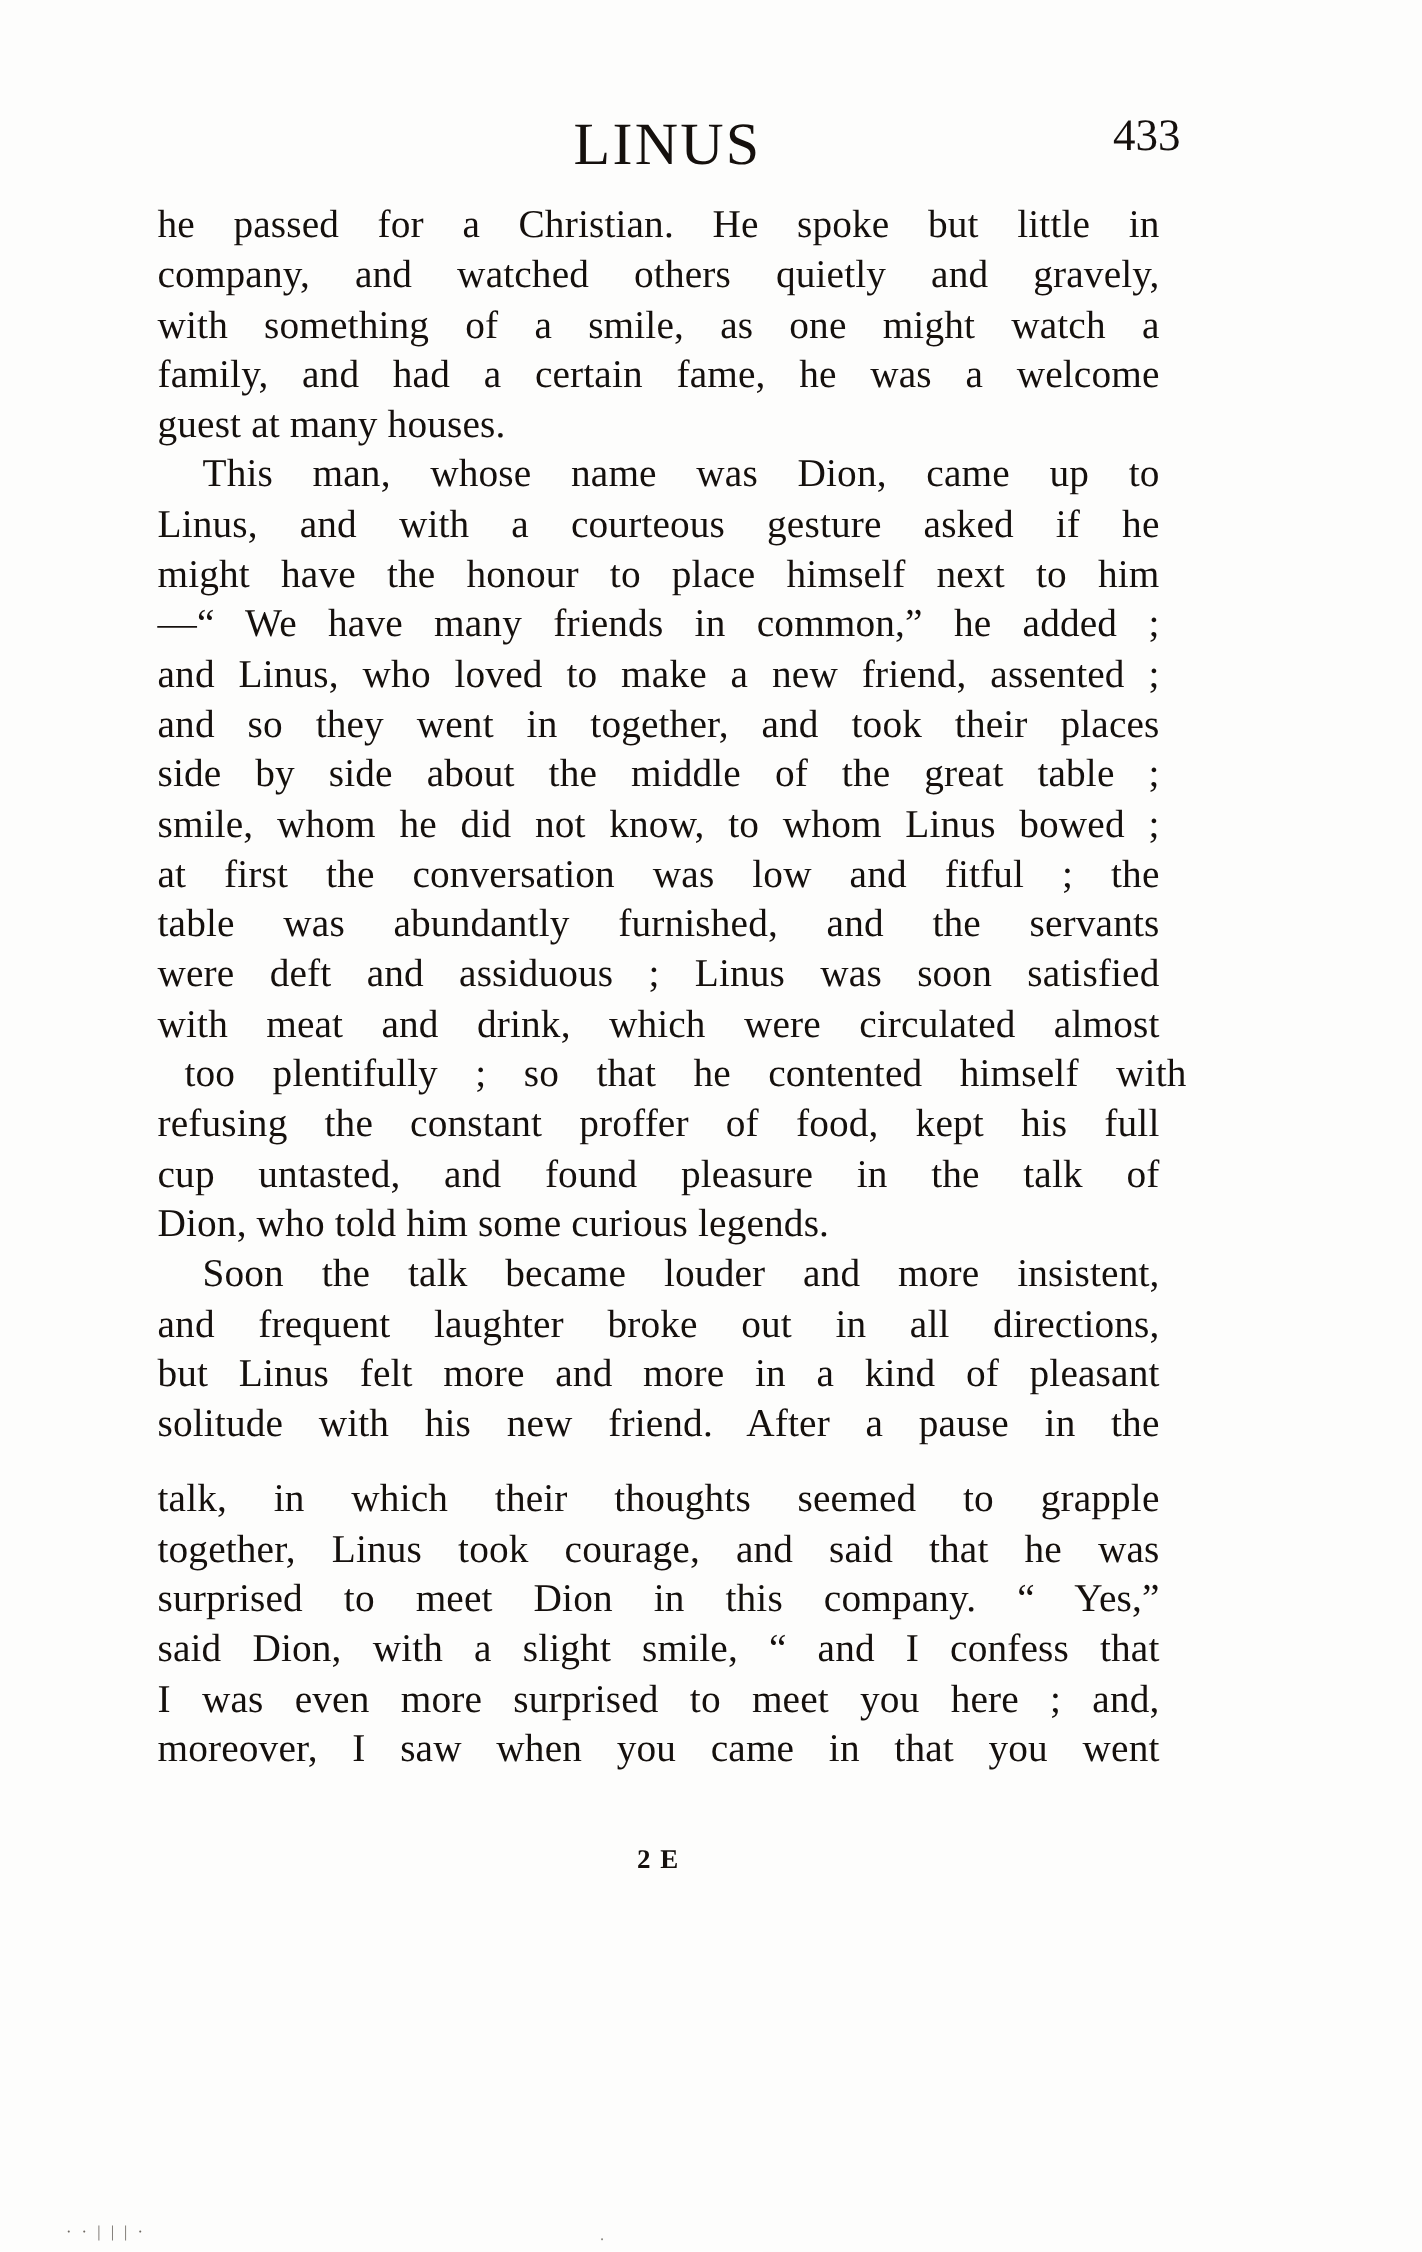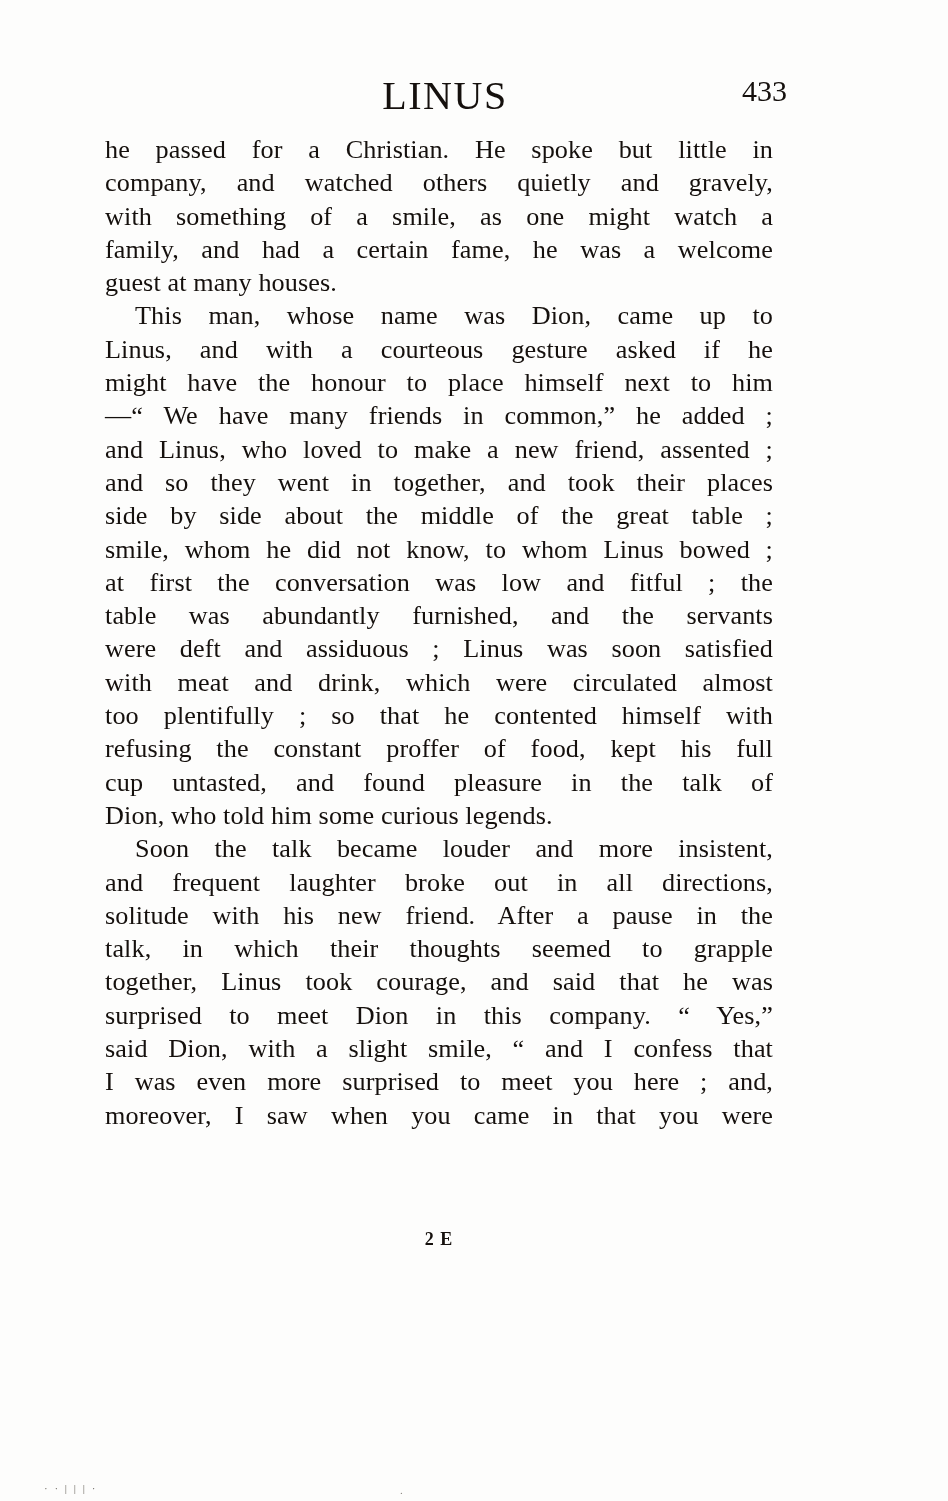--- a/index.html
+++ b/index.html
@@ -126,33 +126,34 @@
       <div class="line j"><span style="display: inline-block; width: 668px; text-align-last: justify; text-align: justify;">might have the honour to place himself next to him</span></div>
       <div class="line j"><span style="display: inline-block; width: 668px; text-align-last: justify; text-align: justify;">—“ We have many friends in common,” he added ;</span></div>
       <div class="line j"><span style="display: inline-block; width: 668px; text-align-last: justify; text-align: justify;">and Linus, who loved to make a new friend, assented ;</span></div>
       <div class="line j"><span style="display: inline-block; width: 668px; text-align-last: justify; text-align: justify;">and so they went in together, and took their places</span></div>
       <div class="line j"><span style="display: inline-block; width: 668px; text-align-last: justify; text-align: justify;">side by side about the middle of the great table ;</span></div>
       <div class="line j"><span style="display: inline-block; width: 668px; text-align-last: justify; text-align: justify; font-family: Liberation Serif, serif;">smile, whom he did not know, to whom Linus bowed ;</span></div>
       <div class="line j"><span style="display: inline-block; width: 668px; text-align-last: justify; text-align: justify;">at first the conversation was low and fitful ; the</span></div>
       <div class="line j"><span style="display: inline-block; width: 668px; text-align-last: justify; text-align: justify;">table was abundantly furnished, and the servants</span></div>
       <div class="line j"><span style="display: inline-block; width: 668px; text-align-last: justify; text-align: justify;">were deft and assiduous ; Linus was soon satisfied</span></div>
       <div class="line j"><span style="display: inline-block; width: 668px; text-align-last: justify; text-align: justify;">with meat and drink, which were circulated almost</span></div>
-      <div class="line j"><span style="display: inline-block; width: 668px; text-align-last: justify; text-align: justify;">too plentifully ; so that he contented himself with</span></div>
+      <div class="line j"><span style="display: inline-block; width: 668px; text-align-last: justify; text-align: justify; margin-left: 18px;">too plentifully ; so that he contented himself with</span></div>
       <div class="line j"><span style="display: inline-block; width: 668px; text-align-last: justify; text-align: justify;">refusing the constant proffer of food, kept his full</span></div>
       <div class="line j"><span style="display: inline-block; width: 668px; text-align-last: justify; text-align: justify;">cup untasted, and found pleasure in the talk of</span></div>
       <div class="line"><span>Dion, who told him some curious legends.</span></div>
       <div class="line j"><span class="para-indent"></span><span style="display: inline-block; width: 638px; text-align-last: justify; text-align: justify;">Soon the talk became louder and more insistent,</span></div>
       <div class="line j"><span style="display: inline-block; width: 668px; text-align-last: justify; text-align: justify;">and frequent laughter broke out in all directions,</span></div>
+      <div class="line j"><span style="display: inline-block; width: 668px; text-align-last: justify; text-align: justify;">but Linus felt more and more in a kind of pleasant</span></div>
       <div class="line j"><span style="display: inline-block; width: 668px; text-align-last: justify; text-align: justify;">solitude with his new friend. After a pause in the</span></div>
-      <div class="line j"><span style="display: inline-block; width: 668px; text-align-last: justify; text-align: justify;">talk, in which their thoughts seemed to grapple</span></div>
+      <div class="line j"><span style="display: inline-block; width: 668px; text-align-last: justify; text-align: justify; margin-top: 17px;">talk, in which their thoughts seemed to grapple</span></div>
       <div class="line j"><span style="display: inline-block; width: 668px; text-align-last: justify; text-align: justify;">together, Linus took courage, and said that he was</span></div>
       <div class="line j"><span style="display: inline-block; width: 668px; text-align-last: justify; text-align: justify;">surprised to meet Dion in this company. “ Yes,”</span></div>
       <div class="line j"><span style="display: inline-block; width: 668px; text-align-last: justify; text-align: justify;">said Dion, with a slight smile, “ and I confess that</span></div>
       <div class="line j"><span style="display: inline-block; width: 668px; text-align-last: justify; text-align: justify;">I was even more surprised to meet you here ; and,</span></div>
-      <div class="line j"><span style="display: inline-block; width: 668px; text-align-last: justify; text-align: justify;">moreover, I saw when you came in that you were</span></div>
+      <div class="line j"><span style="display: inline-block; width: 668px; text-align-last: justify; text-align: justify;">moreover, I saw when you came in that you went</span></div>
     </div>
 
   <div class="signature">2 E</div>
 
   <div class="edge-mark">· · | | | ·</div>
   <div class="edge-mark2">.</div>
 
 </div>
 
 </body></html>

